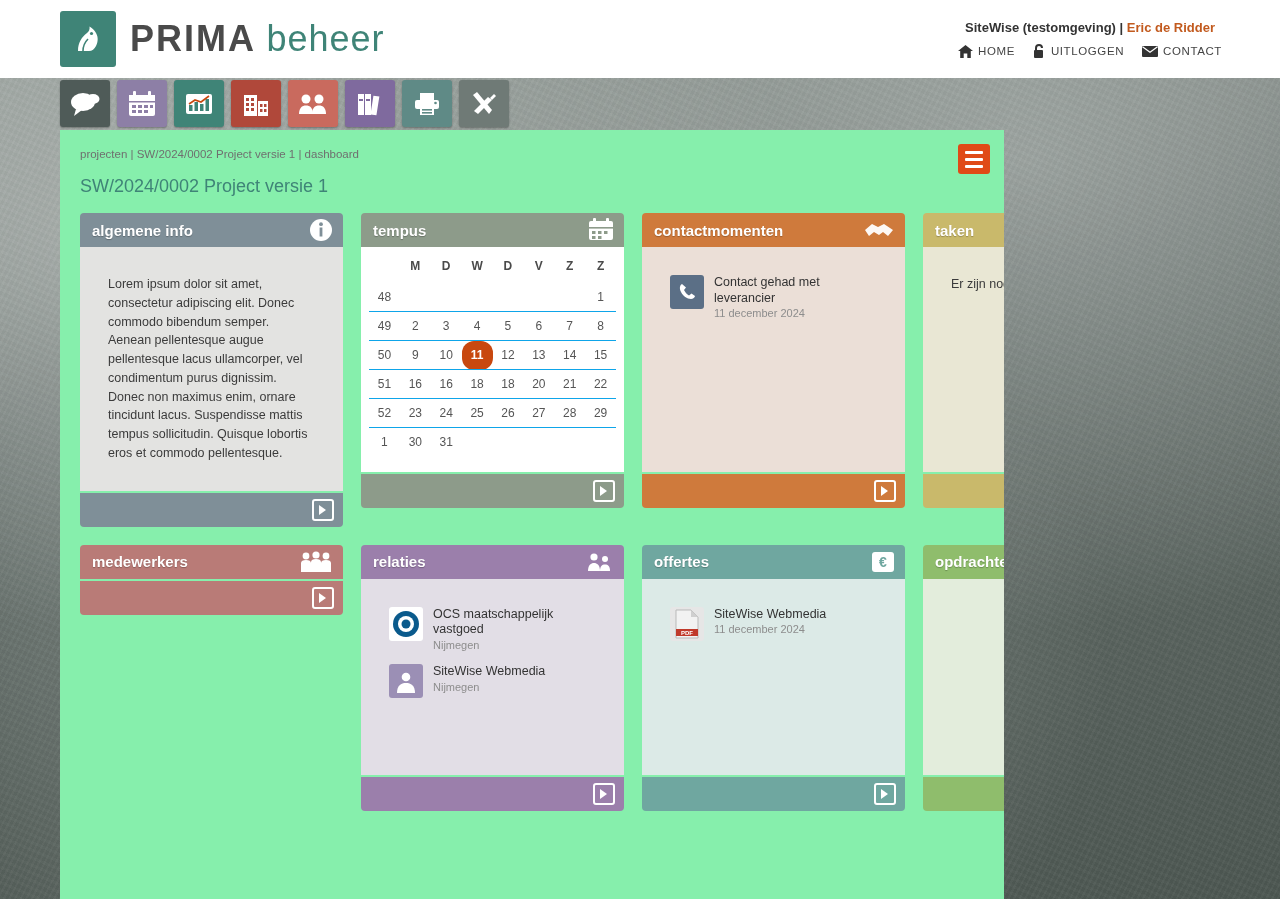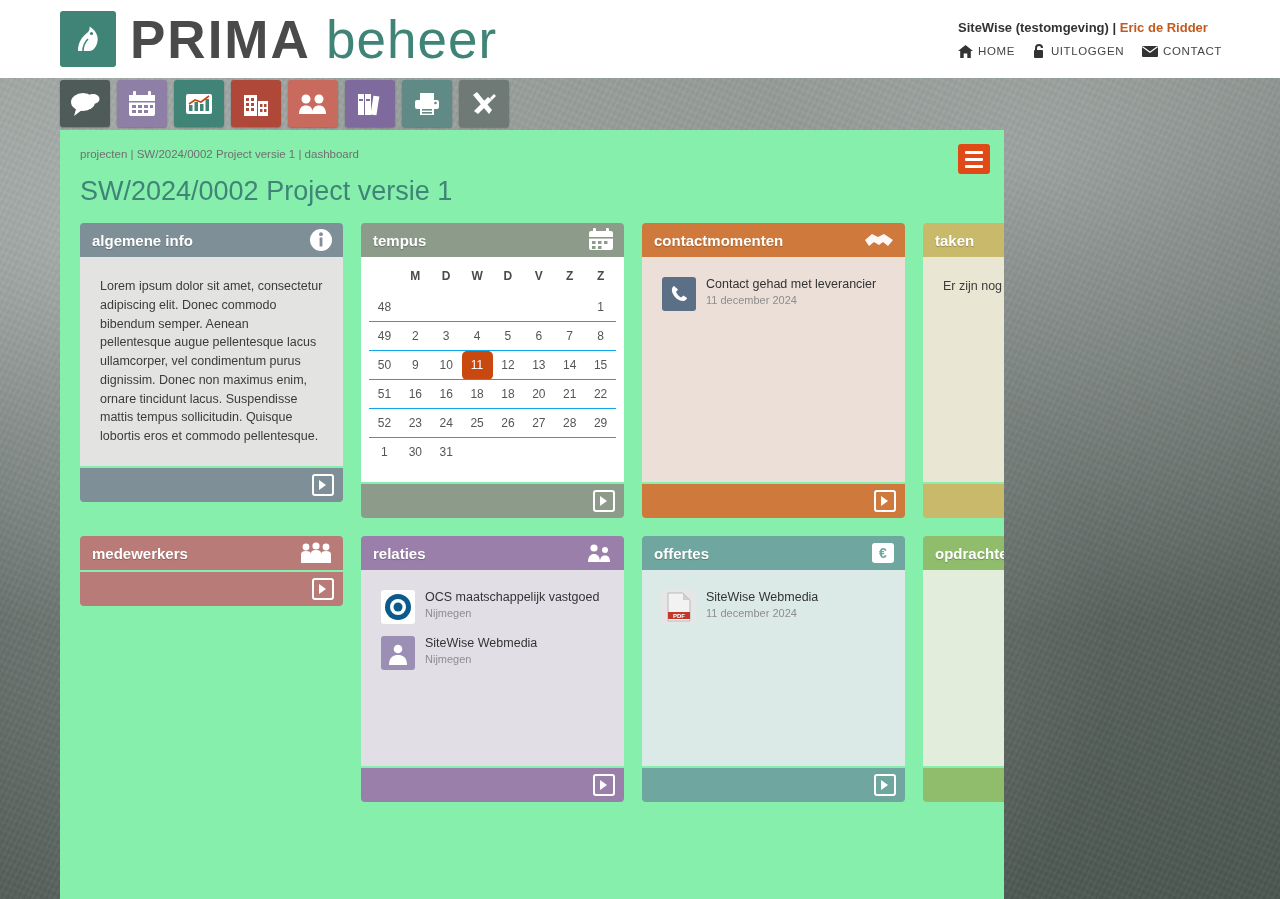--- a/index.html
+++ b/index.html
@@ -46,30 +46,30 @@
   }
   .logo-wrap { display: flex; align-items: center; gap: 14px; }
   .logo-mark {
     width: 56px; height: 56px;
     background: #3f8477;
     border-radius: 3px;
     display: flex; align-items: center; justify-content: center;
   }
   .logo-mark svg { display: block; }
   .logo-text {
-    font-size: 53px;
+    font-size: 36px;
     letter-spacing: 0.5px;
     white-space: nowrap;
   }
   .logo-prima { color: #4a4a4a; font-weight: bold; letter-spacing: 2px; }
   .logo-beheer { color: #3f8477; font-weight: normal; letter-spacing: 1px; }
 
   .header-right {
     margin-left: auto;
-    text-align: left;
+    text-align: center;
     font-size: 13px;
   }
   .hr-line1 { color: #333; font-weight: bold; margin-bottom: 9px; }
   .hr-user { color: #c25a1e; font-weight: bold; }
   .hr-line2 { display: flex; gap: 18px; justify-content: flex-end; align-items: center; }
   .hr-link {
     display: flex; align-items: center; gap: 5px;
     color: #444; font-size: 11.5px; letter-spacing: 0.6px;
     text-transform: uppercase; text-decoration: none;
   }
@@ -115,21 +115,21 @@
     border-radius: 3px;
     display: flex; flex-direction: column;
     align-items: center; justify-content: center;
     gap: 4px;
     cursor: pointer;
   }
   .menu-btn span { display: block; width: 18px; height: 3px; background: #fff; border-radius: 1px; }
 
   .page-title {
     margin-top: 16px;
-    font-size: 27px;
+    font-size: 18px;
     color: #3f8477;
     font-weight: normal;
   }
 
   .grid {
     margin-top: 16px;
     display: grid;
     grid-template-columns: repeat(4, 263px);
     gap: 18px;
   }
@@ -141,21 +141,21 @@
     padding: 0 10px 0 12px;
     color: #fff;
   }
   .card-head .title {
     font-size: 15px; font-weight: bold;
     text-shadow: 0 1px 1px rgba(0,0,0,0.25);
   }
   .card-head .head-icon { margin-left: auto; display: flex; align-items: center; }
   .card-body {
     min-height: 196px;
-    padding: 20px;
+    padding: 28px;
     font-size: 12.5px;
     color: #3b3b3b;
     line-height: 1.5;
   }
   .card-foot {
     height: 34px;
     border-radius: 0 0 4px 4px;
     display: flex; align-items: center; justify-content: flex-end;
     padding-right: 9px;
     margin-top: 2px;
@@ -179,22 +179,22 @@
     padding: 4px 0 8px 0; text-align: center; width: 33px;
   }
   .cal td {
     font-size: 12px; color: #555; text-align: center;
     padding: 5px 0; width: 33px;
   }
   .cal td.wk { color: #555; }
   .cal tr { border-top: 1px solid #0ea5e9; }
   .cal tr:first-child { border-top: none; }
   .cal td.today {
-    background: #c8480f; color: #fff; font-weight: normal;
-    border-radius: 5px;
+    background: #c8480f; color: #fff; font-weight: bold;
+    border-radius: 12px;
   }
 
   
   .li-row { display: flex; align-items: flex-start; gap: 10px; margin-bottom: 12px; }
   .li-icon {
     width: 34px; height: 34px; border-radius: 3px;
     flex: 0 0 34px;
     display: flex; align-items: center; justify-content: center;
     overflow: hidden;
   }

